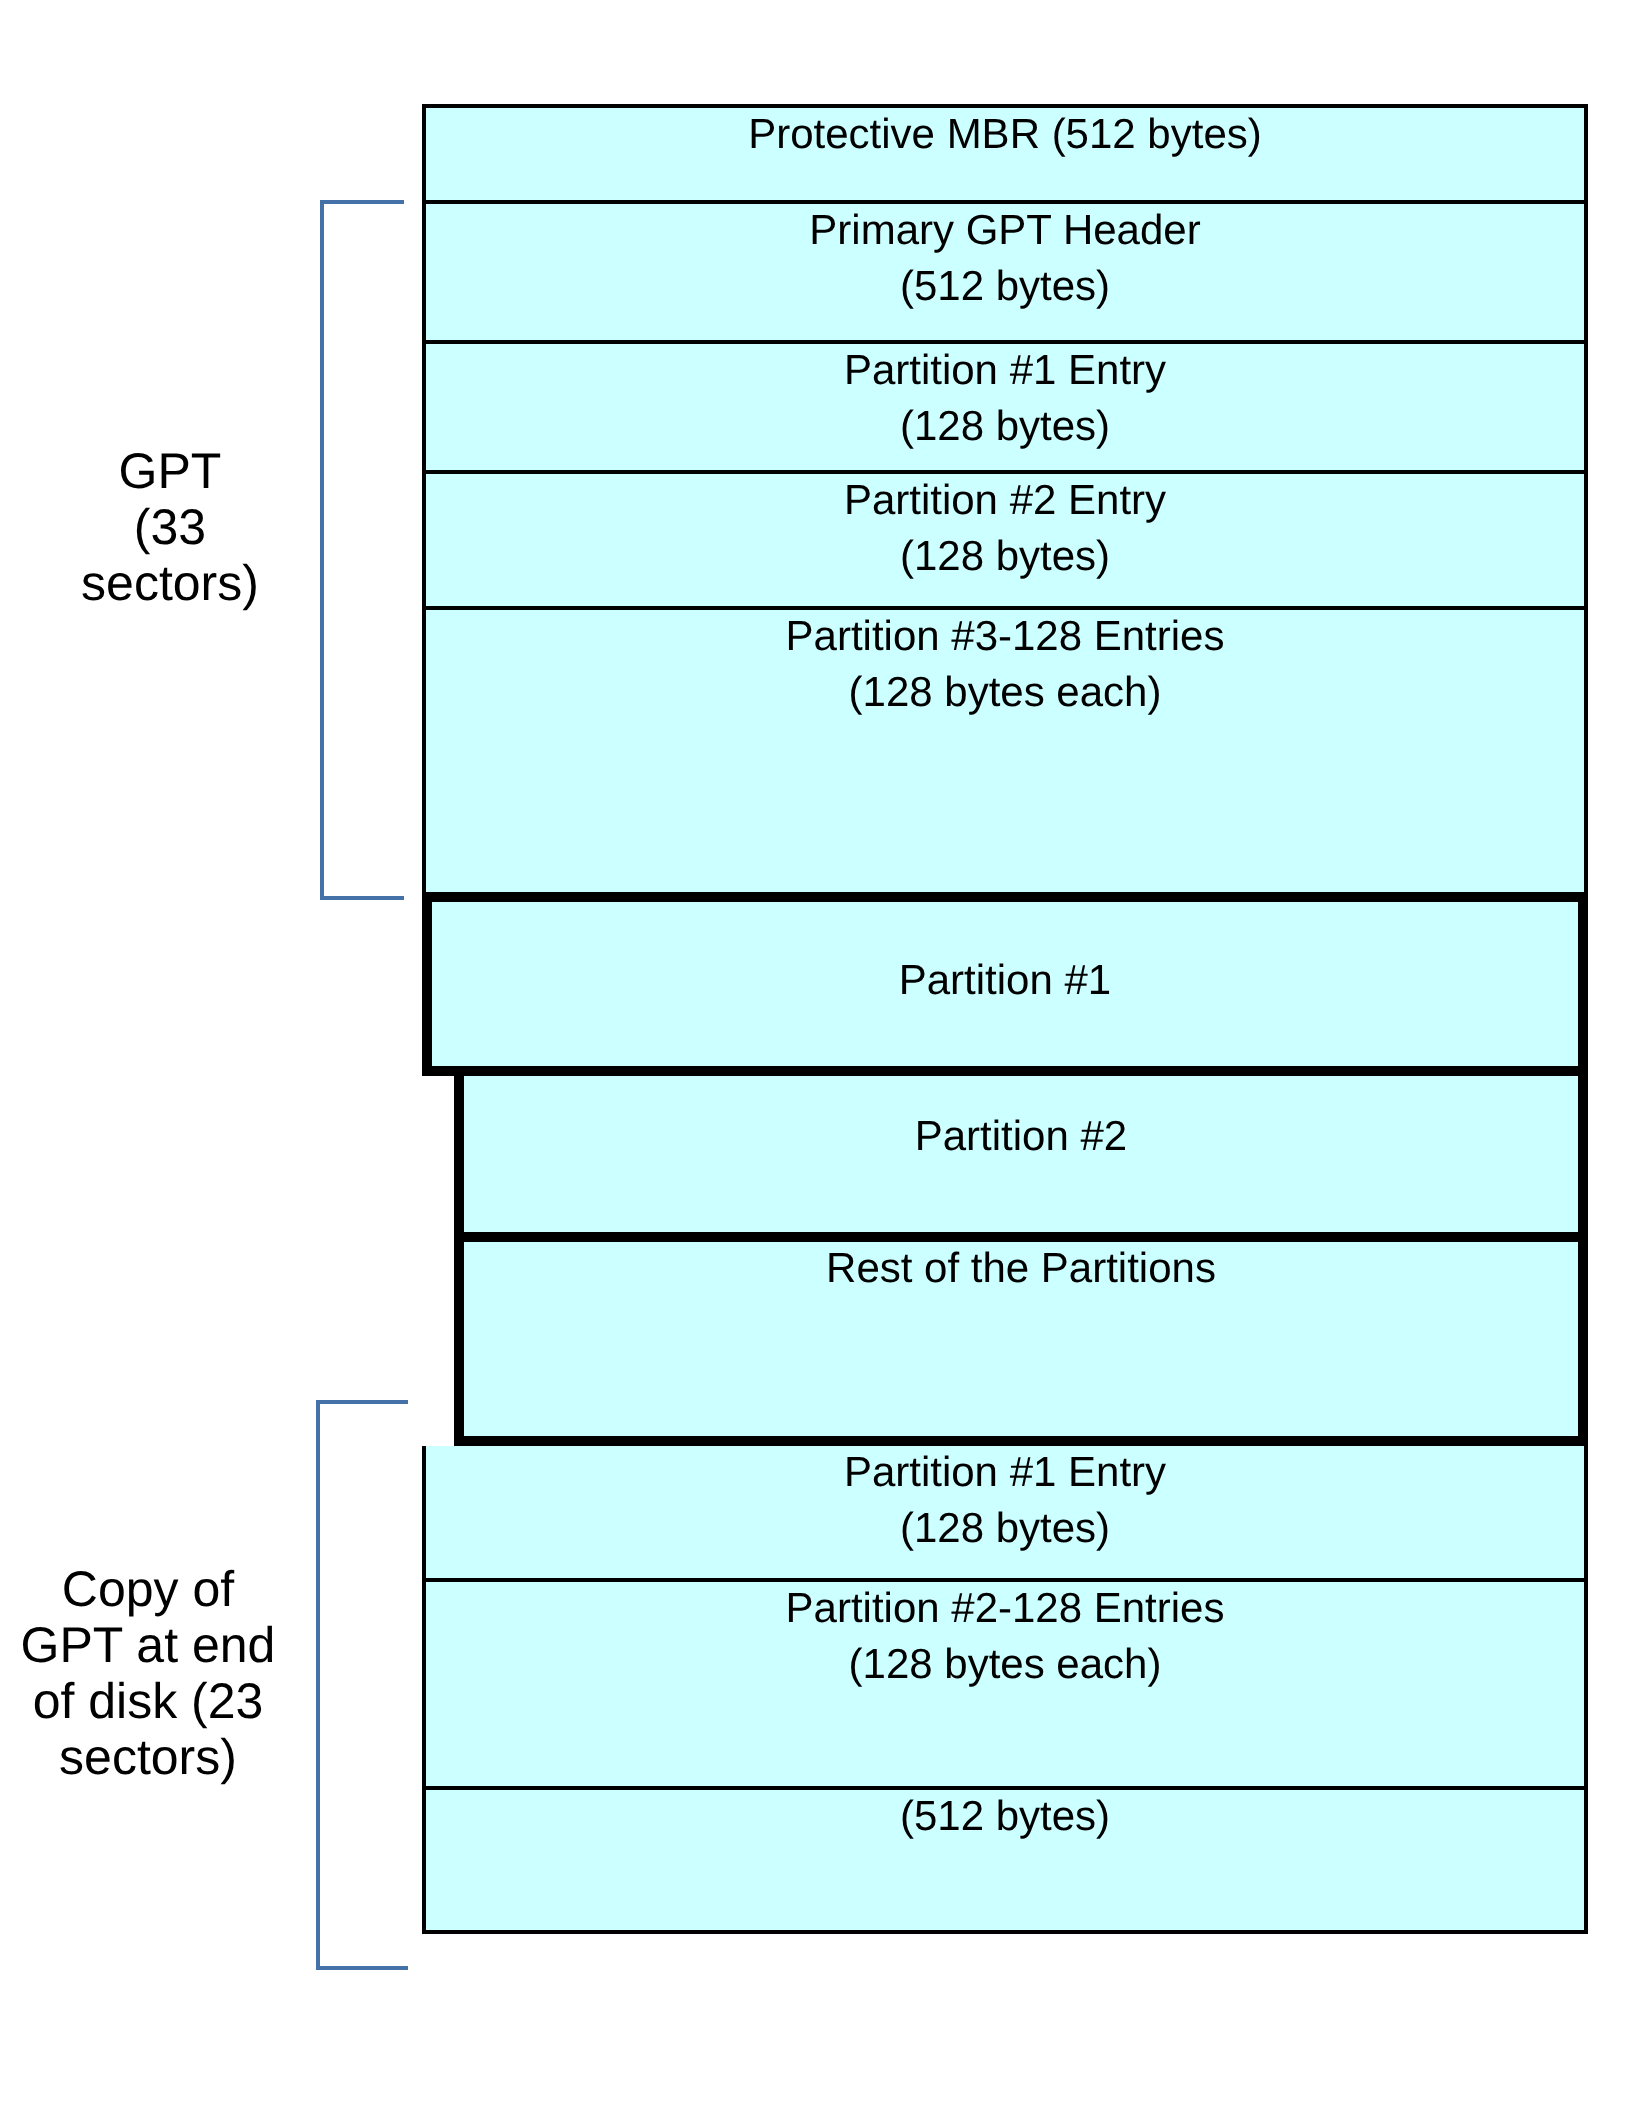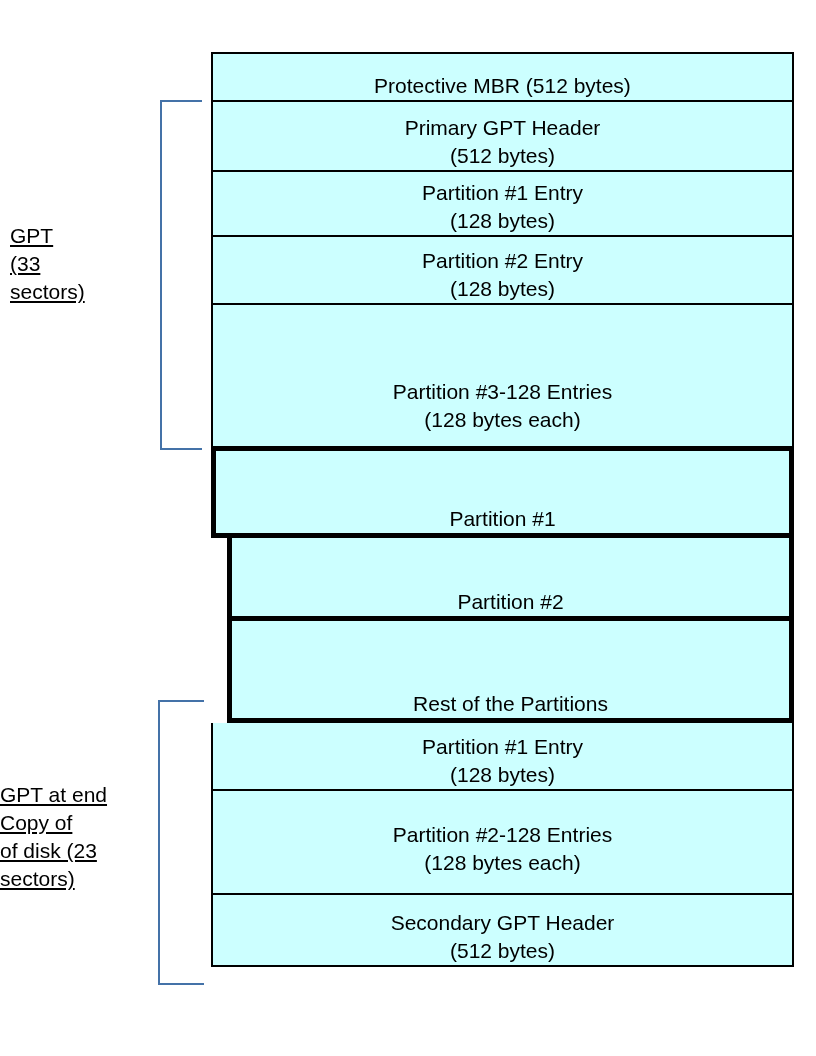--- a/index.html
+++ b/index.html
@@ -25,21 +25,21 @@
     display: flex;
     flex-direction: column;
   }
   .row {
     box-sizing: border-box;
     background: #ccffff;
     border: 2px solid #000000;
     border-top: 0;
     display: flex;
     flex-direction: column;
-    justify-content: flex-end;
+    justify-content: flex-start;
     align-items: center;
     text-align: center;
     font-size: 21px;
     line-height: 28px;
   }
   .row:first-child { border-top: 2px solid #000000; }
   .row.thick { border: 5px solid #000000; }
   .row.thick + .row.thick { border-top: 0; margin-left: 16px; }
   .row.nb { border-bottom: 0; }
   .row.b12 { padding-bottom: 12px; }
@@ -51,43 +51,43 @@
     position: absolute;
     border-left: 2px solid #4472a8;
     border-top: 2px solid #4472a8;
     border-bottom: 2px solid #4472a8;
   }
   #bracket-gpt  { left: 160px; top: 100px; width: 40px; height: 346px; }
   #bracket-copy { left: 158px; top: 700px; width: 44px; height: 281px; }
   
   .side-label {
     position: absolute;
-    font-size: 21px;
+    text-align: center;
+    font-size: 25px;
     line-height: 28px;
-    text-decoration: underline;
   }
   #label-gpt  { left: 10px; top: 222px; width: 150px; }
   #label-copy { left: 0px;  top: 781px; width: 148px; }
 </style>
 </head>
 <body>
 
 <div id="canvas">
 
   <div class="bracket" id="bracket-gpt"></div>
   <div class="side-label" id="label-gpt">
     <div>GPT</div>
     <div>(33</div>
     <div>sectors)</div>
   </div>
 
   <div class="bracket" id="bracket-copy"></div>
   <div class="side-label" id="label-copy">
+    <div>Copy of</div>
     <div>GPT at end</div>
-    <div>Copy of</div>
     <div>of disk (23</div>
     <div>sectors)</div>
   </div>
 
   <div id="stack">
 
     <div class="row" style="height:50px">
       <span>Protective MBR (512 bytes)</span>
     </div>
 
@@ -127,18 +127,17 @@
       <span>Partition #1 Entry</span>
       <span>(128 bytes)</span>
     </div>
 
     <div class="row b16" style="height:104px">
       <span>Partition #2-128 Entries</span>
       <span>(128 bytes each)</span>
     </div>
 
     <div class="row" style="height:72px">
-      <span>Secondary GPT Header</span>
       <span>(512 bytes)</span>
     </div>
 
   </div>
 </div>
 
 </body></html>

